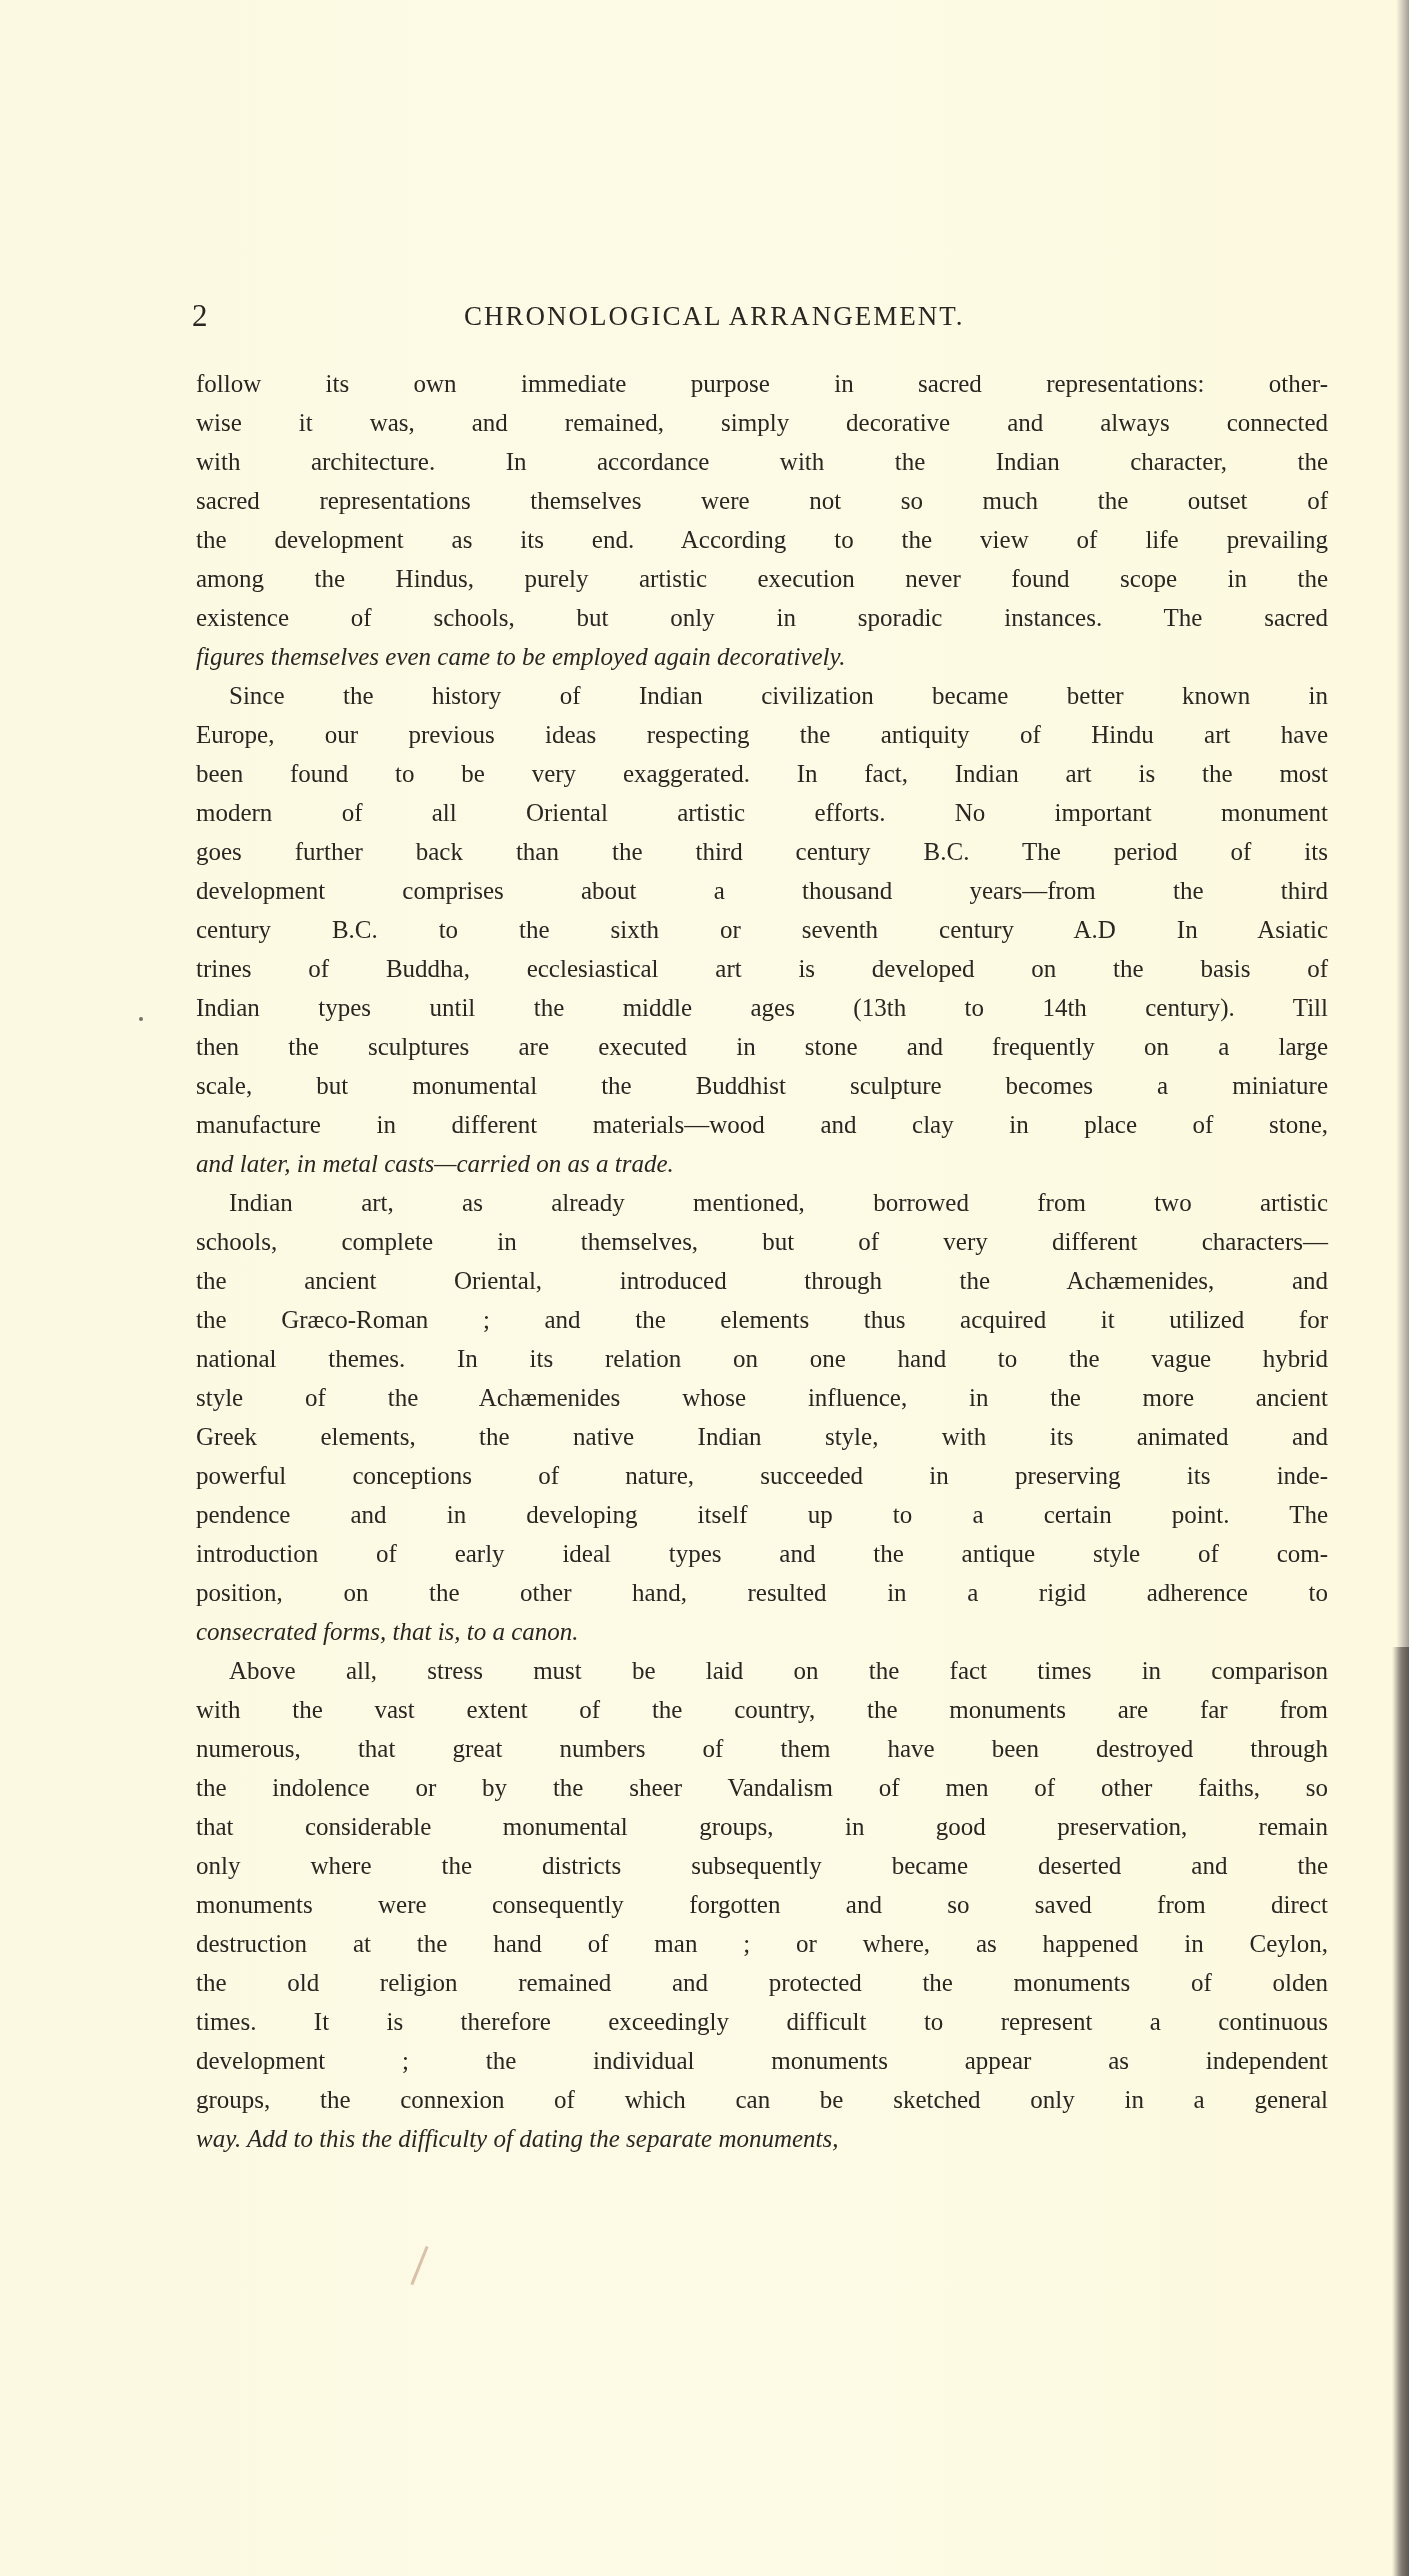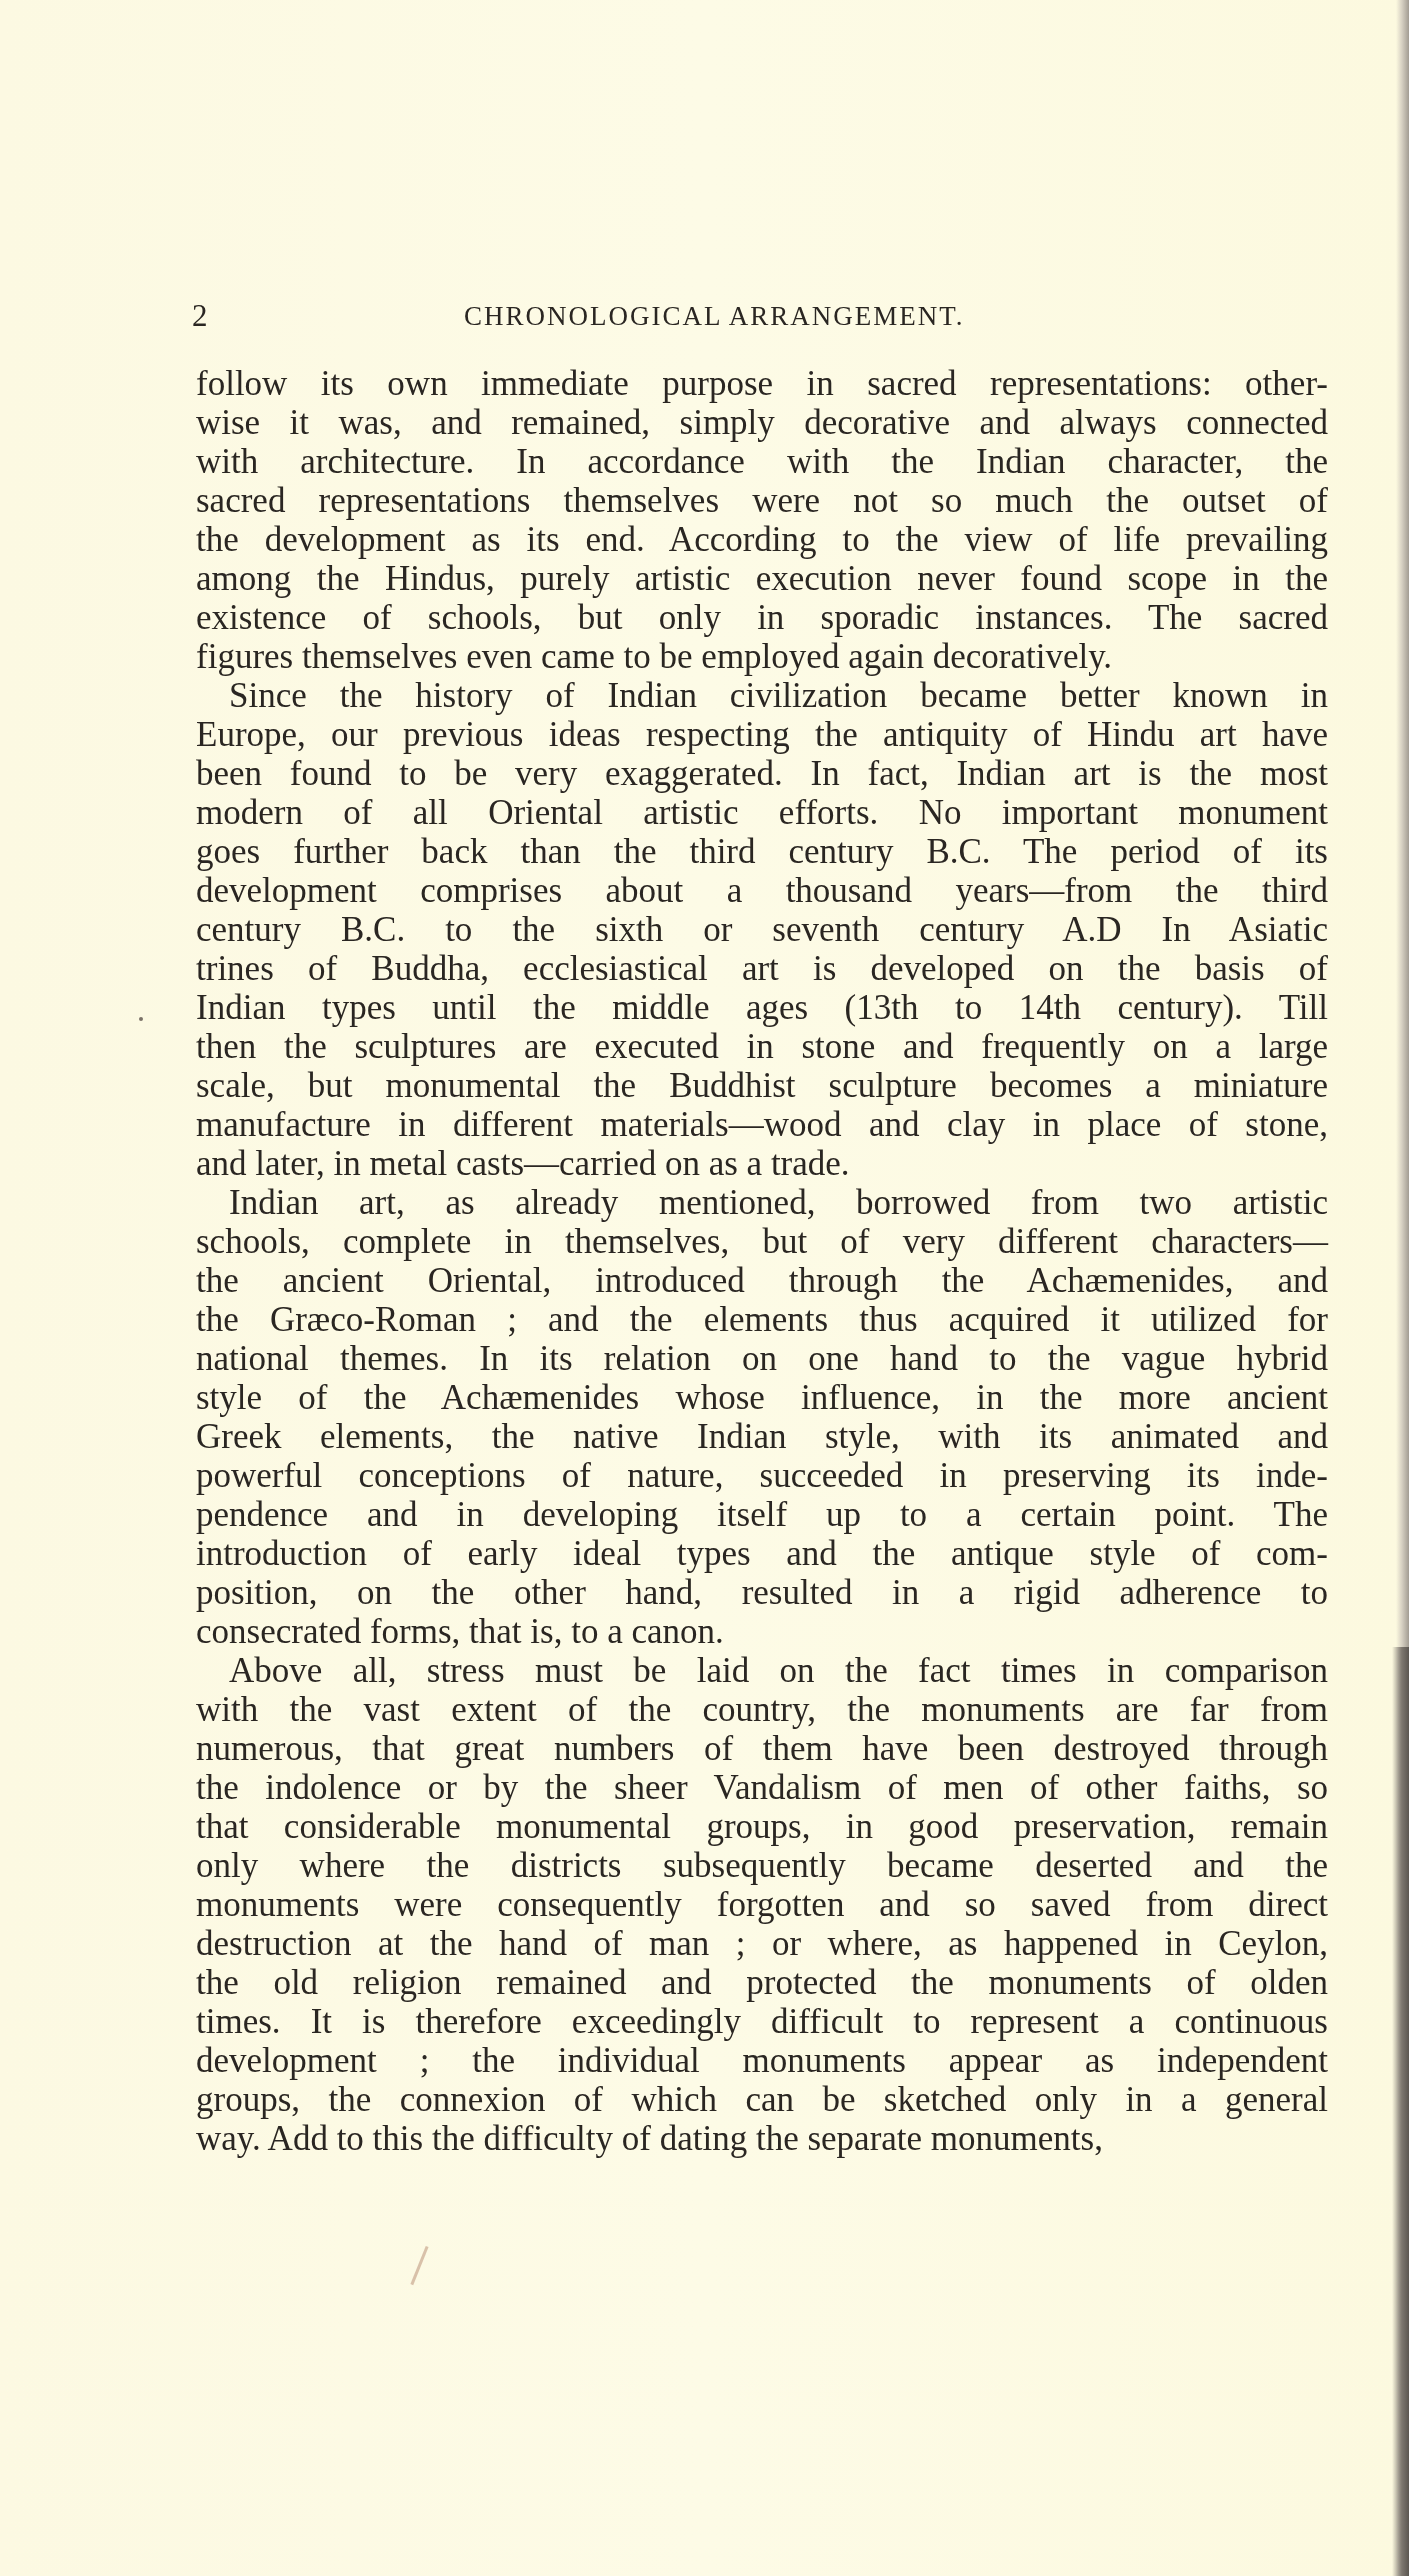--- a/index.html
+++ b/index.html
@@ -61,27 +61,28 @@
   .body-text {
     position: absolute;
     top: 364px;
     left: 196px;
     width: 1132px;
   }
   .line {
     display: block;
     height: 39px;
     line-height: 39px;
-    font-size: 35px;
+    font-size: 25px;
     white-space: nowrap;
     text-align: justify;
     text-align-last: justify;
   }
   .line.last {
     text-align-last: left;
+    font-style: italic;
   }
   .line.indent {
     padding-left: 33px;
   }
   .speck {
     position: absolute;
     width: 4.1px; height: 4.1px;
     border-radius: 50%;
     background: #7a7268;
   }

